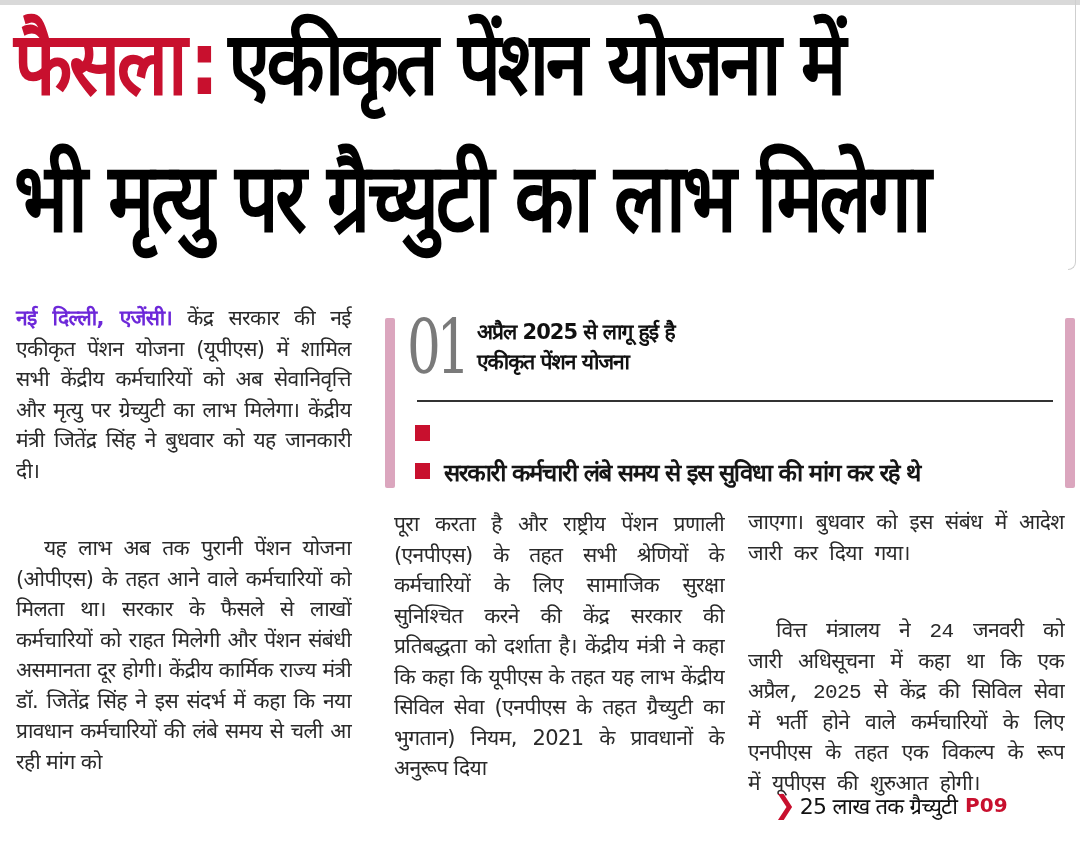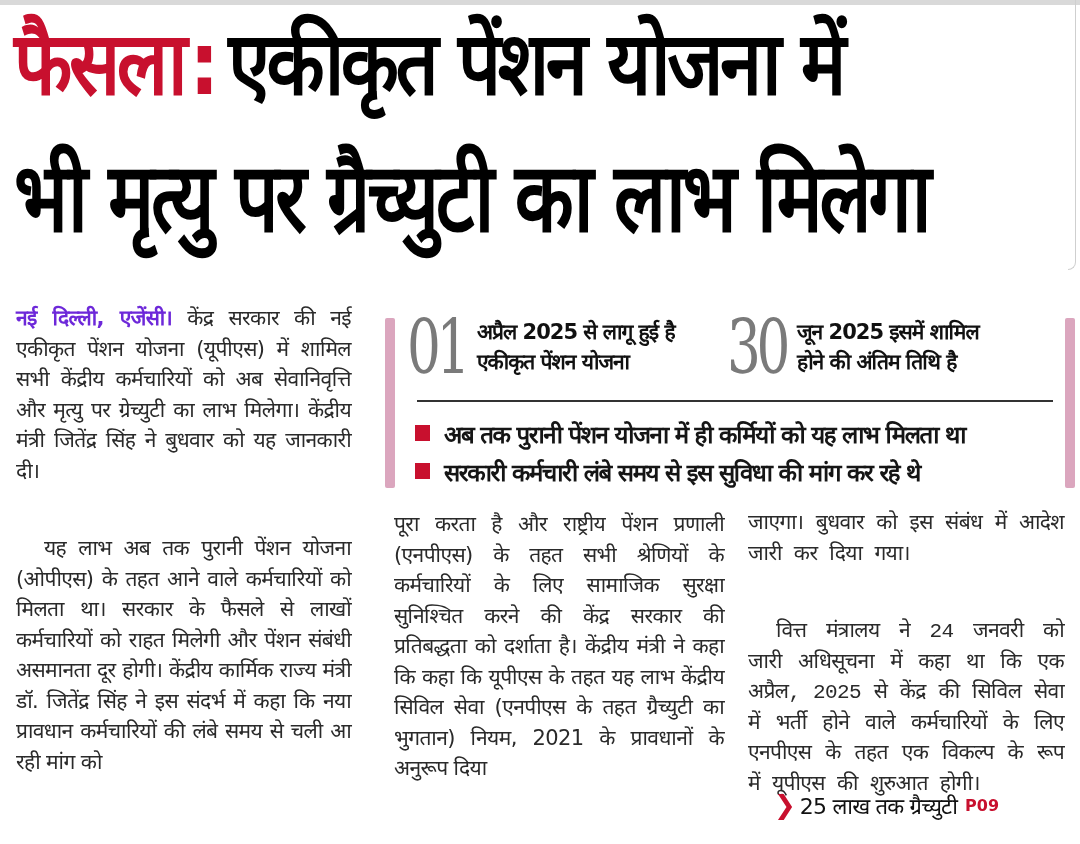--- a/index.html
+++ b/index.html
@@ -39,21 +39,21 @@
   .fact-text { font-size: 21px; line-height: 30px; color: #111; font-weight: bold; letter-spacing: -1px; }
   .fb-rule { position: absolute; left: 32px; right: 24px; top: 90px; height: 1.5px; background: #333; }
   .bullets { position: absolute; left: 30px; top: 104px; width: 640px; }
   .bullet { display: flex; align-items: center; height: 38px; }
   .bullet-square { width: 15px; height: 16px; background: #c8102e; margin-right: 14px; flex: 0 0 auto; }
   .bullet-text { font-size: 24px; font-weight: bold; color: #151515; letter-spacing: -1.4px; white-space: nowrap; }
 
   .refer { position: absolute; left: 774px; top: 790px; display: flex; align-items: center; white-space: nowrap; }
   .refer-arrow { color: #c8102e; font-size: 26px; font-weight: bold; margin-right: 4px; line-height: 1; }
   .refer-text { font-size: 22px; color: #111; letter-spacing: -0.8px; }
-  .refer-page { color: #c8102e; font-weight: bold; font-size: 16px; margin-left: 8px; letter-spacing: 0; }
+  .refer-page { color: #c8102e; font-weight: bold; font-size: 20px; margin-left: 8px; letter-spacing: 0; }
 </style>
 </head>
 <body>
 
 <div class="top-strip"></div>
 <div class="right-edge"></div>
 
 <h1 class="headline l1">
   <span class="kicker">फैसला</span><span class="kicker-sep">:</span><span class="head-rest">एकीकृत पेंशन योजना में</span>
 </h1>
@@ -70,34 +70,26 @@
   <div class="fb-bar left"></div>
   <div class="fb-bar right"></div>
 
   <div class="fact fact-1">
     <div class="fact-num">01</div>
     <div class="fact-text">
       <div>अप्रैल 2025 से लागू हुई है</div>
       <div>एकीकृत पेंशन योजना</div>
     </div>
   </div>
-  <div class="fact fact-2">
-    <div class="fact-num">30</div>
-    <div class="fact-text">
-      <div>जून 2025 इसमें शामिल</div>
-      <div>होने की अंतिम तिथि है</div>
-    </div>
-  </div>
 
   <div class="fb-rule"></div>
 
   <div class="bullets">
     <div class="bullet">
       <span class="bullet-square"></span>
-      <span class="bullet-text">अब तक पुरानी पेंशन योजना में ही कर्मियों को यह लाभ मिलता था</span>
     </div>
     <div class="bullet">
       <span class="bullet-square"></span>
       <span class="bullet-text">सरकारी कर्मचारी लंबे समय से इस सुविधा की मांग कर रहे थे</span>
     </div>
   </div>
 </div>
 
 <div class="col col-2">
   <p>पूरा करता है और राष्ट्रीय पेंशन प्रणाली (एनपीएस) के तहत सभी श्रेणियों के कर्मचारियों के लिए सामाजिक सुरक्षा सुनिश्चित करने की केंद्र सरकार की प्रतिबद्धता को दर्शाता है। केंद्रीय मंत्री ने कहा कि कहा कि यूपीएस के तहत यह लाभ केंद्रीय सिविल सेवा (एनपीएस के तहत ग्रैच्युटी का भुगतान) नियम, 2021 के प्रावधानों के अनुरूप दिया</p>

